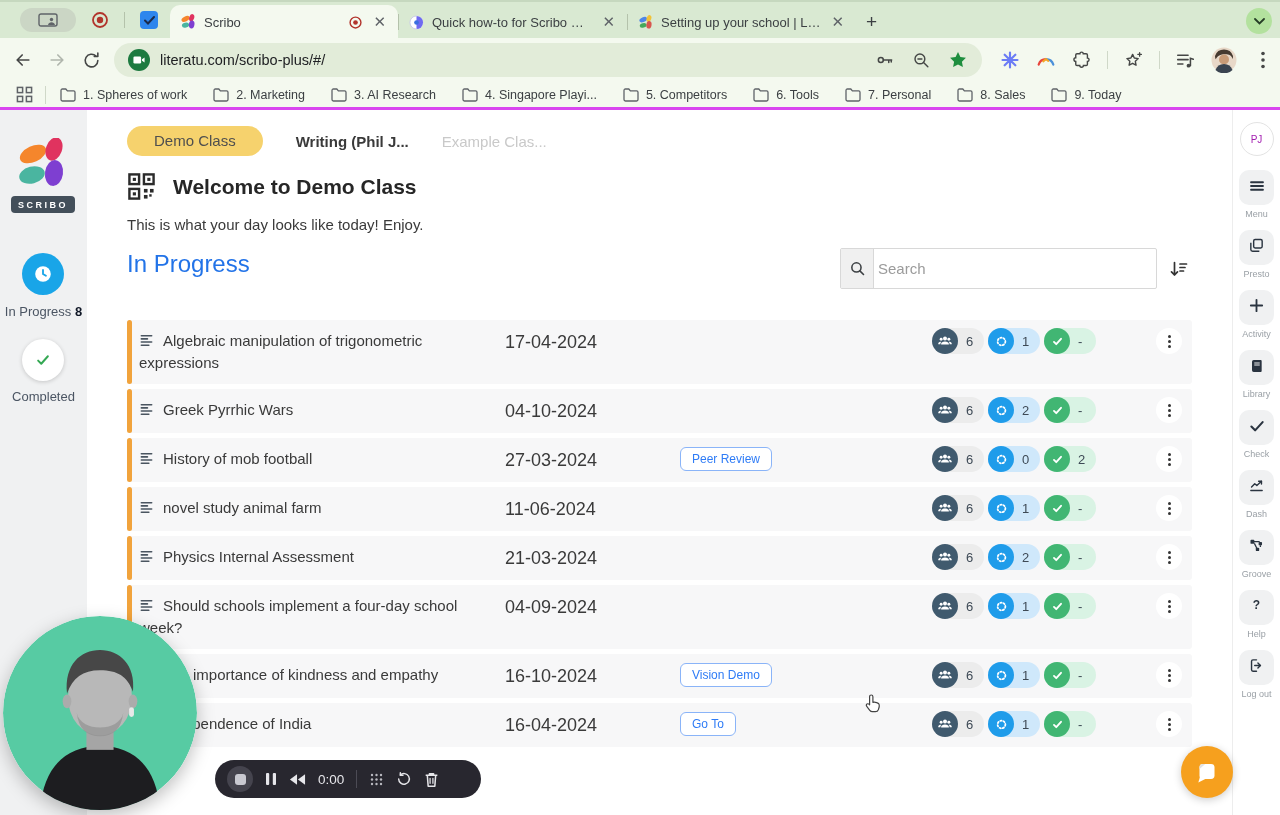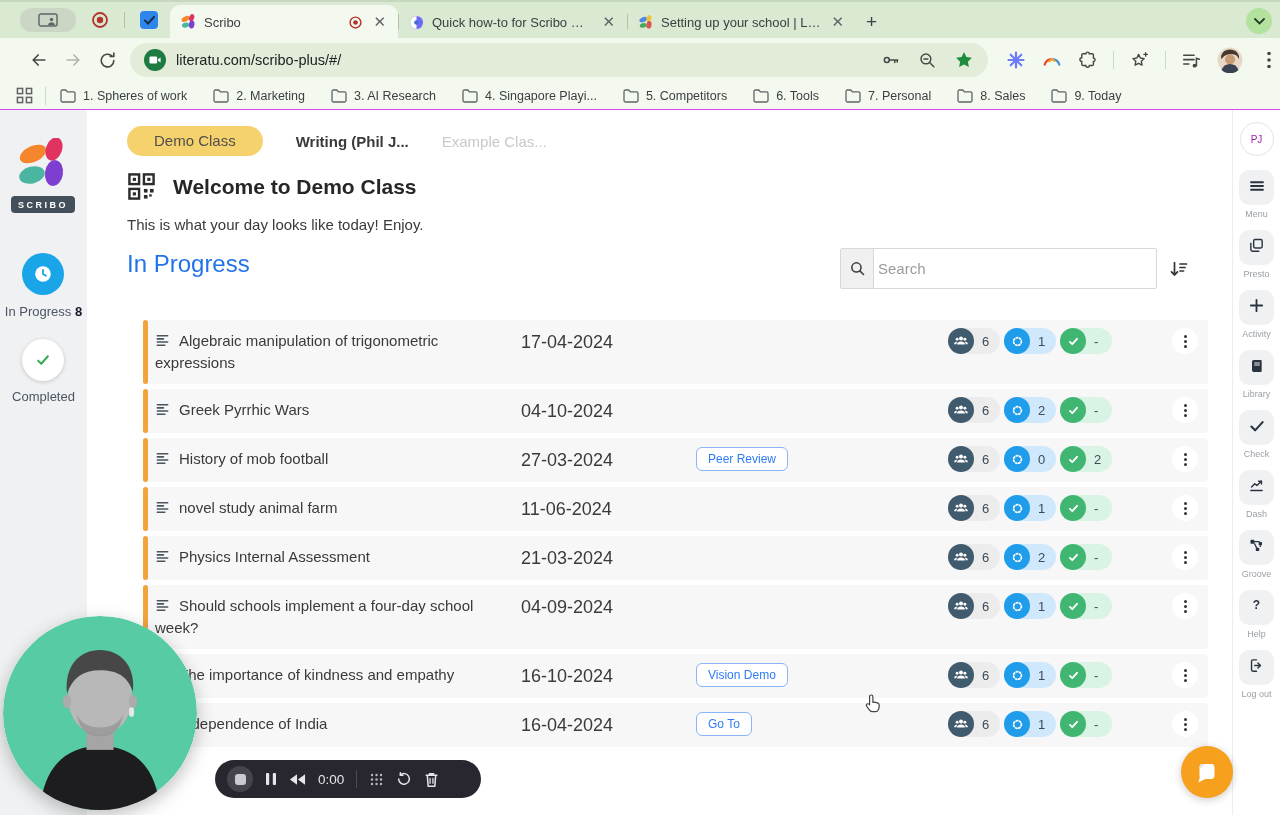--- a/index.html
+++ b/index.html
@@ -15,30 +15,30 @@
   .appicon-blue { width:18px; height:18px; border-radius:4px; background:#2e86ed; display:flex; align-items:center; justify-content:center; }
   .tabs { display:flex; align-items:flex-end; height:38px; margin-left:12px; }
   .tab { width:228px; height:34px; display:flex; align-items:center; gap:8px; padding:0 10px; position:relative; }
   .tab.active { background:#f4f9ef; border-radius:10px 10px 0 0; }
   .tab .ttl { flex:1; font-size:13px; color:#3c4043; white-space:nowrap; overflow:hidden; text-overflow:ellipsis; }
   .tab .tx { font-size:15px; color:#5f6368; cursor:default; padding:0 2px; }
   .tab-sep { width:1px; height:16px; background:#b4c2ab; margin-bottom:9px; }
   .newtab { font-size:19px; color:#3c4043; margin:0 0 6px 10px; }
   .chev-circle { position:absolute; right:8px; top:6px; width:26px; height:26px; border-radius:50%; background:#b3e19e; display:flex; align-items:center; justify-content:center; }
 
-  #toolbar { position:absolute; left:0; top:38px; width:1280px; height:44px; background:#f4f9ef; display:flex; align-items:center;padding-left:16px; }
+  #toolbar { position:absolute; left:0; top:38px; width:1280px; height:44px; background:#f4f9ef; display:flex; align-items:center; }
   .nav-ic { width:34px; height:34px; display:flex; align-items:center; justify-content:center; flex:0 0 auto; }
   #urlpill { width:868px; height:34px; background:#e2ecd9; border-radius:17px; display:flex; align-items:center; padding:0 14px; margin:0 6px; }
   #urlpill .badge { width:22px; height:22px; border-radius:50%; background:#1d7a40; display:flex; align-items:center; justify-content:center; margin-right:10px; }
   #urltext { font-size:14.5px; color:#202124; flex:1; }
   .pill-right { display:flex; align-items:center; gap:17px; margin-left:8px; }
   .ext-row { display:flex; align-items:center; gap:15px; margin-left:12px; }
   .vline { width:1px; height:18px; background:#cfd8c8; }
 
-  #bookmarksbar { position:absolute; left:0; top:82px; width:1280px; height:28px; background:#f4f9ef; border-bottom:1px solid #d946ef; display:flex; align-items:center; padding-left:16px; }
+  #bookmarksbar { position:absolute; left:0; top:82px; width:1280px; height:28px; background:#f4f9ef; border-bottom:3px solid #d946ef; display:flex; align-items:center; padding-left:16px; }
   .bm { display:flex; align-items:center; gap:7px; font-size:12.5px; color:#3c4043; margin-right:26px; white-space:nowrap; }
   #bm-lead { display:flex; align-items:center; gap:12px; margin-right:14px; }
 
   
   #app { position:absolute; left:0; top:110px; width:1280px; height:705px; background:#fff; }
 
   #left-rail { position:absolute; left:0; top:0; width:87px; height:705px; background:#f0f1f2; }
   #brand-badge { position:absolute; left:11px; top:86px; width:64px; text-align:center; background:#434f5a; color:#fff; font-size:9px; letter-spacing:2.5px; font-weight:bold; border-radius:4px; padding:4px 0 3px; }
   .rail-circle { position:absolute; left:22px; width:42px; height:42px; border-radius:50%; display:flex; align-items:center; justify-content:center; }
   #ip-circle { top:143px; background:#19a5e8; }
@@ -61,21 +61,21 @@
   #welcome { position:absolute; left:0; top:62px; display:flex; align-items:center; gap:17px; }
   #welcome h1 { font-size:21px; color:#262626; font-weight:bold; }
   #subtitle { position:absolute; left:0; top:106px; font-size:15px; color:#3a3a3a; }
   #section-title { position:absolute; left:0; top:140px; font-size:24px; color:#2273e8; }
   #searchbox { position:absolute; left:713px; top:138px; width:317px; height:41px; border:1px solid #d8d8d8; border-radius:2px; display:flex; background:#fff; }
   #search-left { width:33px; background:#f0f0f0; border-right:1px solid #d8d8d8; display:flex; align-items:center; justify-content:center; }
   #search-input { flex:1; border:none; outline:none; font-size:15px; padding:0 4px; font-family:"Liberation Sans", sans-serif; color:#333; background:transparent; }
   #search-input::placeholder { color:#9b9b9b; }
   #sort-btn { position:absolute; left:1040px; top:147px; width:24px; height:24px; display:flex; align-items:center; justify-content:center; }
 
-  #rows { position:absolute; left:16px; top:210px; width:1065px; }
+  #rows { position:absolute; left:0; top:210px; width:1065px; }
   .row { position:relative; background:#f7f7f8; border-radius:3px; margin-bottom:5px; min-height:42px; }
   .rbar { position:absolute; left:0; top:0; bottom:0; width:5px; background:#f1a33c; border-radius:3px; }
   .rtitle { width:352px; padding:11px 0 11px 12px; font-size:15px; line-height:20px; color:#3a3a3a; }
   .ricon { display:inline-block; vertical-align:-2px; margin-right:9px; }
   .rdate { position:absolute; left:378px; top:12px; font-size:18px; color:#3a3a3a; }
   .raction { position:absolute; left:553px; top:9px; }
   .rbtn { border:1px solid #8ab4f8; color:#2f7cf6; background:#fff; font-size:12px; border-radius:6px; padding:4px 11px; font-family:"Liberation Sans", sans-serif; }
   .rbadges { position:absolute; left:805px; top:8px; display:flex; gap:4px; }
   .pill { height:26px; border-radius:13px; display:flex; align-items:center; min-width:52px; }
   .pill-students { background:#ececec; }

